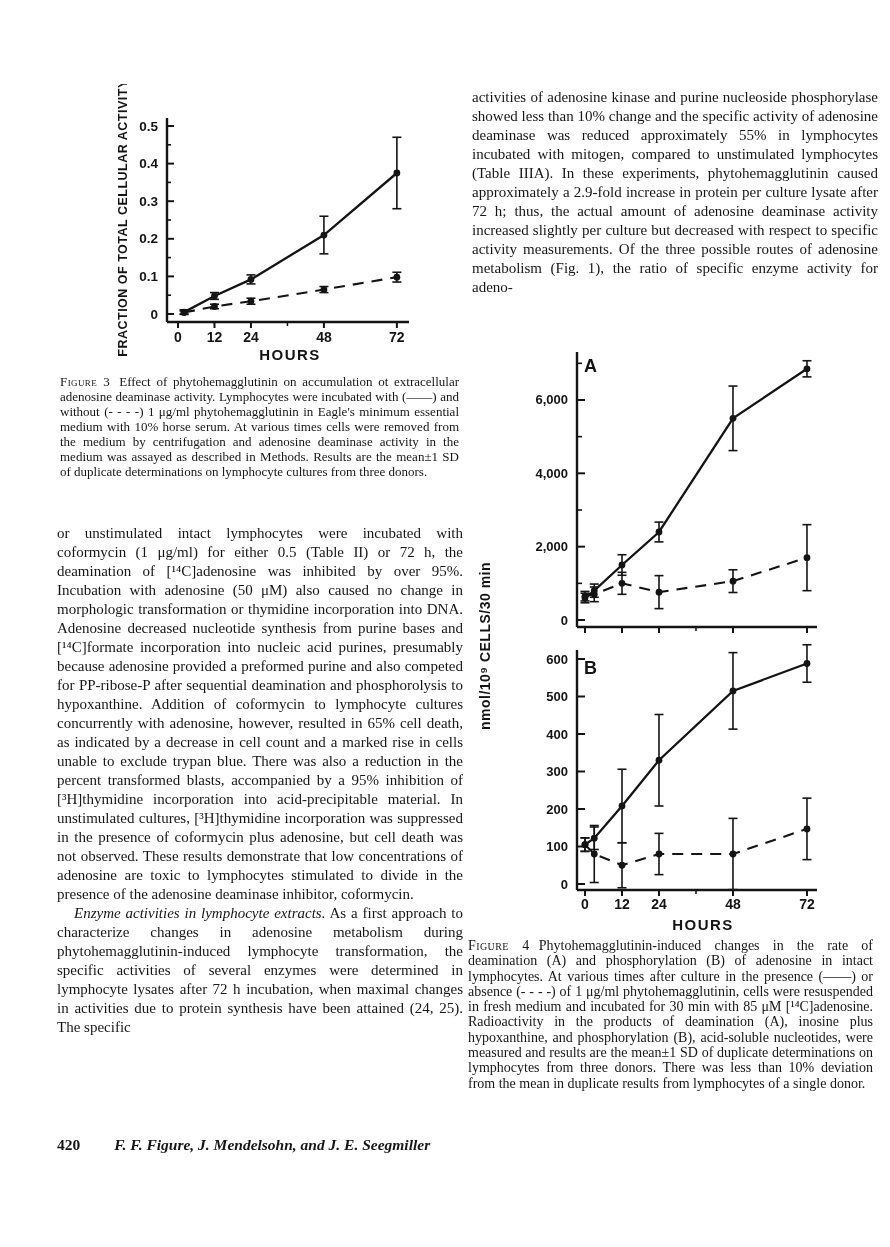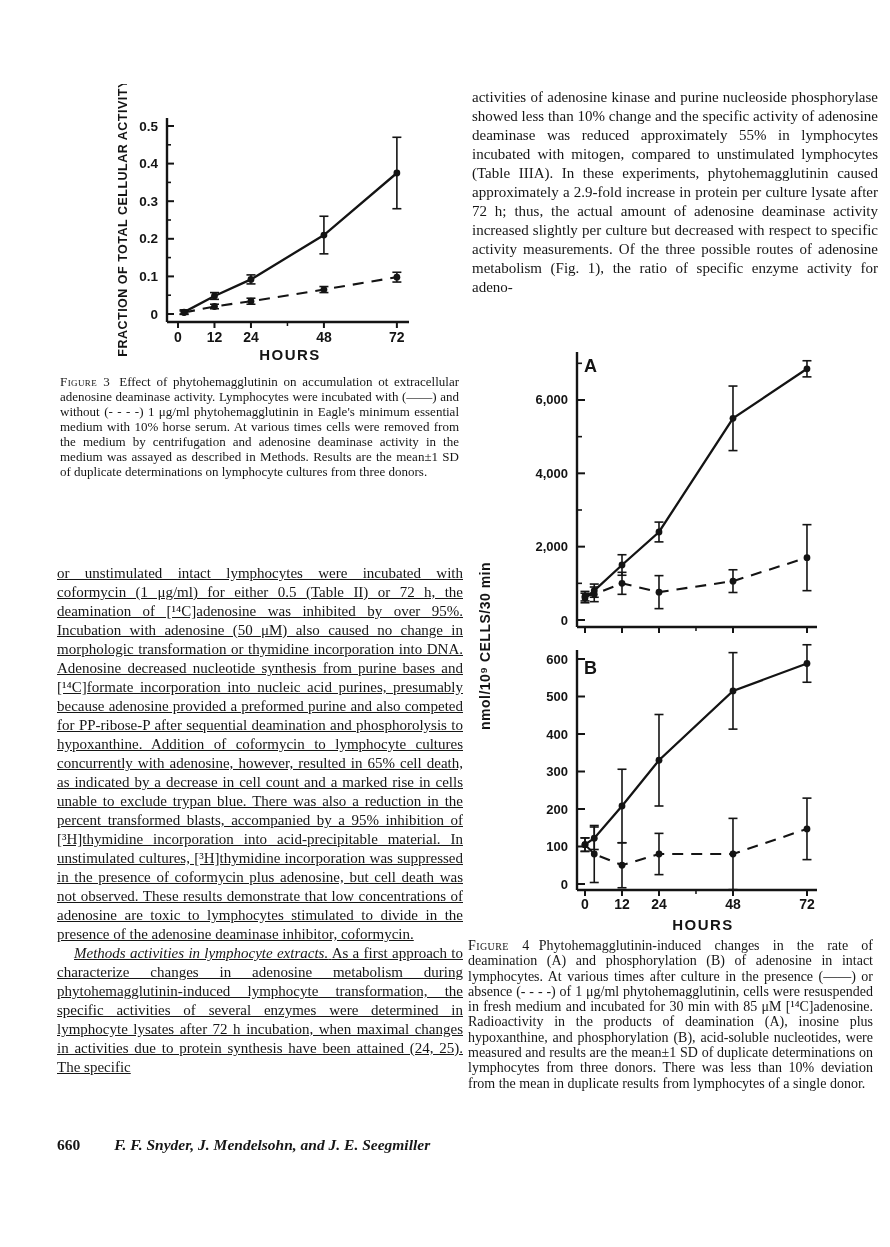--- a/index.html
+++ b/index.html
@@ -8,21 +8,21 @@
   .bodytext{font-size:15px;line-height:19px;text-align:justify;}
   .bodytext p{margin:0;}
   .bodytext p.indent{text-indent:17px;}
   .caption{font-size:13px;line-height:15px;text-align:justify;}
   .caption.small{font-size:14px;line-height:15.3px;}
   .figlabel{font-variant:small-caps;letter-spacing:.4px;margin-right:9px;}
   .leadital{font-style:italic;}
   #fig3-svg{position:absolute;left:57px;top:84px;}
   #fig4-svg{position:absolute;left:470px;top:344px;}
   .fig3-cap{position:absolute;left:60px;top:374px;width:399px;}
-  .left-body{position:absolute;left:57px;top:564px;width:406px;text-decoration:underline;}
+  .left-body{position:absolute;left:57px;top:524px;width:406px;}
   .right-top{position:absolute;left:472px;top:88px;width:406px;}
   .fig4-cap{position:absolute;left:468px;top:938px;width:405px;}
   .footer{position:absolute;left:57px;top:1136px;width:600px;font-size:15.5px;}
   .footer .pnum{font-weight:700;margin-right:34px;}
   .footer .authors{font-style:italic;font-weight:700;}
   svg text{font-family:"Liberation Sans",sans-serif;font-weight:700;fill:#141414;}
 </style>
 </head>
 <body>
 
@@ -117,21 +117,21 @@
       </g>
     </svg>
 
   <div class="caption fig3-cap">
     <span class="figlabel">Figure 3</span><span>Effect of phytohemagglutinin on accumulation ot extracellular adenosine deaminase activity. Lymphocytes were incubated with (——) and without (- - - -) 1 μg/ml phytohemagglutinin in Eagle's minimum essential medium with 10% horse serum. At various times cells were removed from the medium by centrifugation and adenosine deaminase activity in the medium was assayed as described in Methods. Results are the mean±1 SD of duplicate determinations on lymphocyte cultures from three donors.</span>
   </div>
 
   <div class="bodytext left-body">
     <p>or unstimulated intact lymphocytes were incubated with coformycin (1 μg/ml) for either 0.5 (Table II) or 72 h, the deamination of [¹⁴C]adenosine was inhibited by over 95%. Incubation with adenosine (50 μM) also caused no change in morphologic transformation or thymidine incorporation into DNA. Adenosine decreased nucleotide synthesis from purine bases and [¹⁴C]formate incorporation into nucleic acid purines, presumably because adenosine provided a preformed purine and also competed for PP-ribose-P after sequential deamination and phosphorolysis to hypoxanthine. Addition of coformycin to lymphocyte cultures concurrently with adenosine, however, resulted in 65% cell death, as indicated by a decrease in cell count and a marked rise in cells unable to exclude trypan blue. There was also a reduction in the percent transformed blasts, accompanied by a 95% inhibition of [³H]thymidine incorporation into acid-precipitable material. In unstimulated cultures, [³H]thymidine incorporation was suppressed in the presence of coformycin plus adenosine, but cell death was not observed. These results demonstrate that low concentrations of adenosine are toxic to lymphocytes stimulated to divide in the presence of the adenosine deaminase inhibitor, coformycin.</p>
     <p class="indent">
-      <span class="leadital">Methods activities in lymphocyte extracts.</span>
+      <span class="leadital">Enzyme activities in lymphocyte extracts.</span>
       <span>As a first approach to characterize changes in adenosine metabolism during phytohemagglutinin-induced lymphocyte transformation, the specific activities of several enzymes were determined in lymphocyte lysates after 72 h incubation, when maximal changes in activities due to protein synthesis have been attained (24, 25). The specific</span>
     </p>
   </div>
 
   <div class="bodytext right-top">
     <p>activities of adenosine kinase and purine nucleoside phosphorylase showed less than 10% change and the specific activity of adenosine deaminase was reduced approximately 55% in lymphocytes incubated with mitogen, compared to unstimulated lymphocytes (Table IIIA). In these experiments, phytohemagglutinin caused approximately a 2.9-fold increase in protein per culture lysate after 72 h; thus, the actual amount of adenosine deaminase activity increased slightly per culture but decreased with respect to specific activity measurements. Of the three possible routes of adenosine metabolism (Fig. 1), the ratio of specific enzyme activity for adeno-</p>
   </div>
 
   <svg id="fig4-svg" width="412" height="592" viewBox="0 0 412 592">
       <g>
@@ -309,16 +309,16 @@
           <circle cx="336.976" cy="484.875" r="3.4" fill="#141414"></circle>
         </g>
       </g>
     </svg>
 
   <div class="caption small fig4-cap">
     <span class="figlabel">Figure 4</span><span>Phytohemagglutinin-induced changes in the rate of deamination (A) and phosphorylation (B) of adenosine in intact lymphocytes. At various times after culture in the presence (——) or absence (- - - -) of 1 μg/ml phytohemagglutinin, cells were resuspended in fresh medium and incubated for 30 min with 85 μM [¹⁴C]adenosine. Radioactivity in the products of deamination (A), inosine plus hypoxanthine, and phosphorylation (B), acid-soluble nucleotides, were measured and results are the mean±1 SD of duplicate determinations on lymphocytes from three donors. There was less than 10% deviation from the mean in duplicate results from lymphocytes of a single donor.</span>
   </div>
 
   <div class="footer">
-    <span class="pnum">660</span><span class="authors">F. F. Snyder, J. Mendelsohn, and J. E. Seegmiller</span>
+    <span class="pnum">420</span><span class="authors">F. F. Figure, J. Mendelsohn, and J. E. Seegmiller</span>
   </div>
 
 </div>
 
 </body></html>

